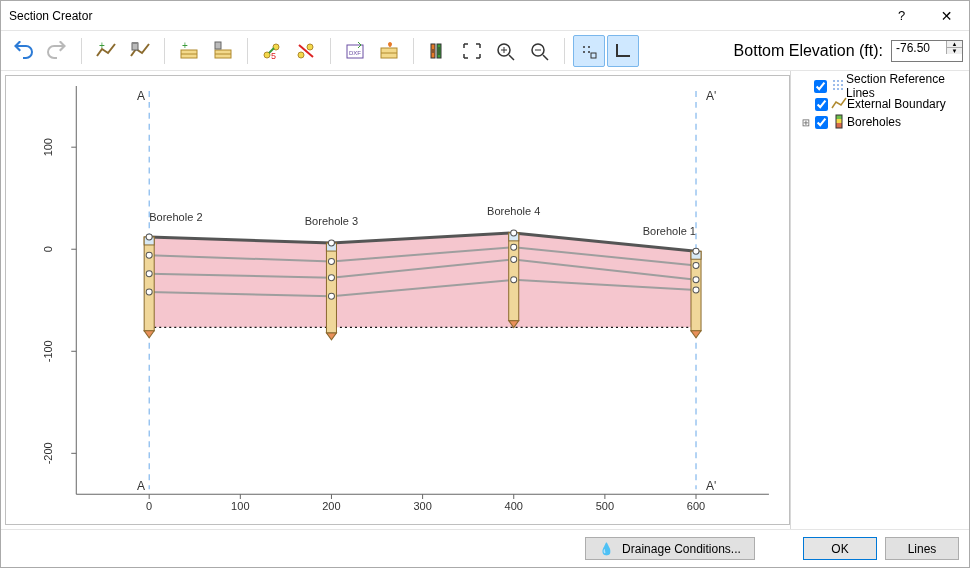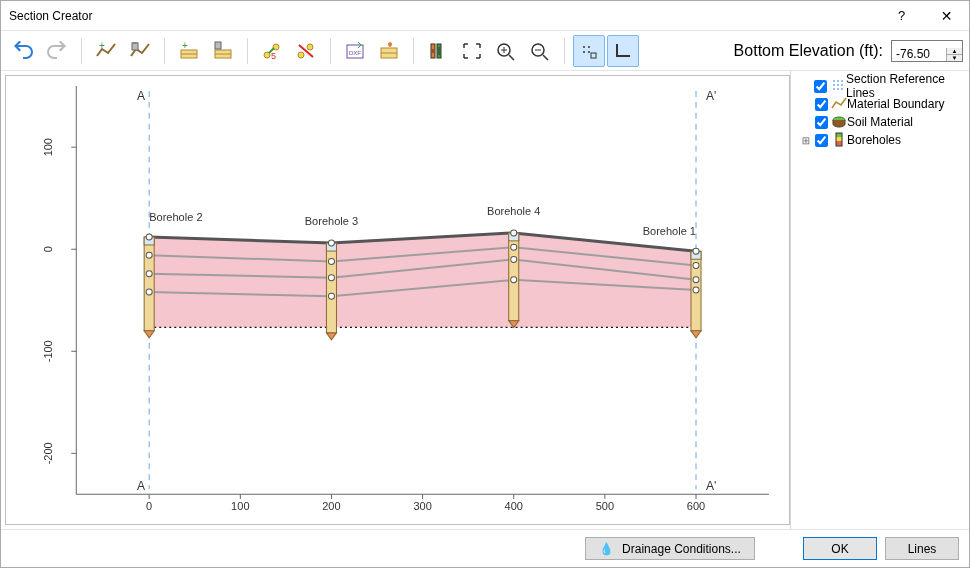--- a/index.html
+++ b/index.html
@@ -55,21 +55,21 @@
     justify-content: center;
     border: 1px solid transparent;
     border-radius: 2px;
   }
   .tool-btn.active { background: #cfe8ff; border: 1px solid #7ab7ec; }
   .toolbar-sep { width: 1px; height: 26px; background: #d8d8d8; margin: 0 6px; }
   .toolbar-spacer { flex: 1; }
   .elev-label { font-size: 16px; margin-right: 6px; }
   .elev-wrap {
     display: flex;
-    align-items: flex-end;
+    align-items: flex-start;
     border: 1px solid #7a7a7a;
     height: 22px;
     background: #fff;
   }
   .elev-input {
     width: 54px;
     border: none;
     outline: none;
     font-size: 12px;
     padding: 0 4px;
@@ -399,32 +399,21 @@
         <span class="tree-label">Section Reference Lines</span>
       </div>
       <div class="tree-item">
         <span class="expander"></span>
         <input type="checkbox" class="tree-check" checked="" style="">
         <span class="tree-icon">
             <svg width="16" height="16">
               <path d="M1 12l4-6 5 3 5-7" stroke="#b08a2e" fill="none" stroke-width="1.5"></path>
             </svg>
           </span>
-        <span class="tree-label">Material Boundary</span>
-      </div>
-      <div class="tree-item">
-        <span class="expander"></span>
-        <input type="checkbox" class="tree-check" checked="" style="">
-        <span class="tree-icon">
-            <svg width="16" height="16">
-              <ellipse cx="8" cy="6" rx="6" ry="3" fill="#6fbf4b" stroke="#3a7a2a"></ellipse>
-              <path d="M2 6v4a6 3 0 0 0 12 0V6" fill="#8b5a2b" stroke="#5a3a1b"></path>
-            </svg>
-          </span>
-        <span class="tree-label">Soil Material</span>
+        <span class="tree-label">External Boundary</span>
       </div>
       <div class="tree-item">
         <span class="expander">⊞</span>
         <input type="checkbox" class="tree-check" checked="" style="">
         <span class="tree-icon">
             <svg width="16" height="16">
               <rect x="5" y="1" width="6" height="4" fill="#6fbf4b"></rect>
               <rect x="5" y="5" width="6" height="4" fill="#f3d94b"></rect>
               <rect x="5" y="9" width="6" height="5" fill="#d86b4b"></rect>
               <rect x="5" y="1" width="6" height="13" fill="none" stroke="#333"></rect>

